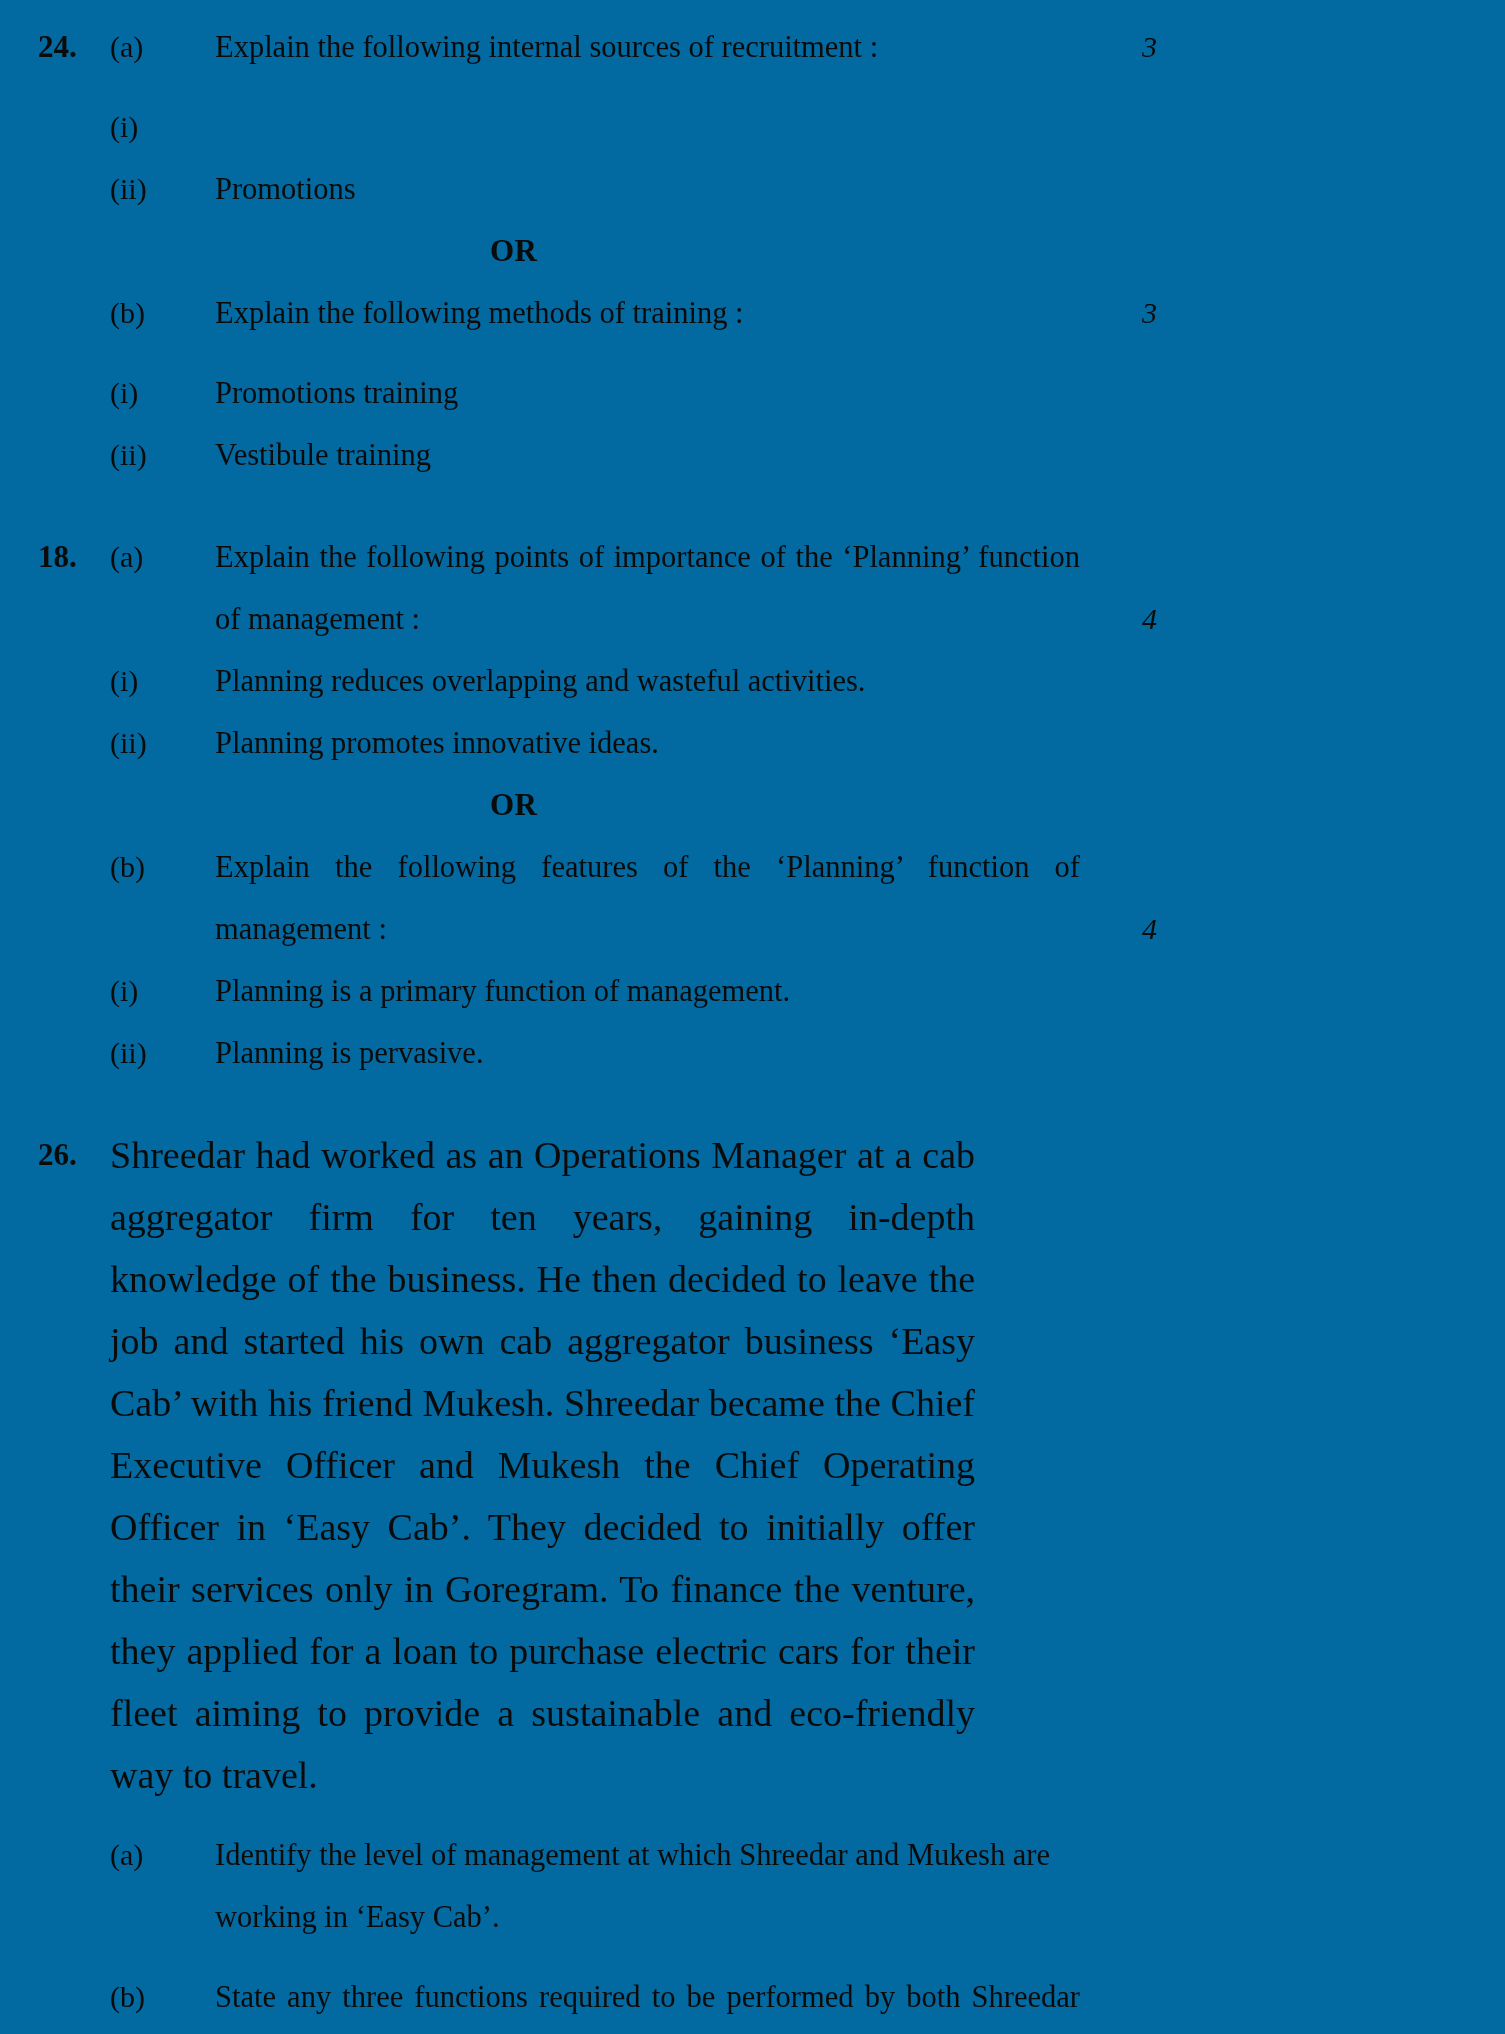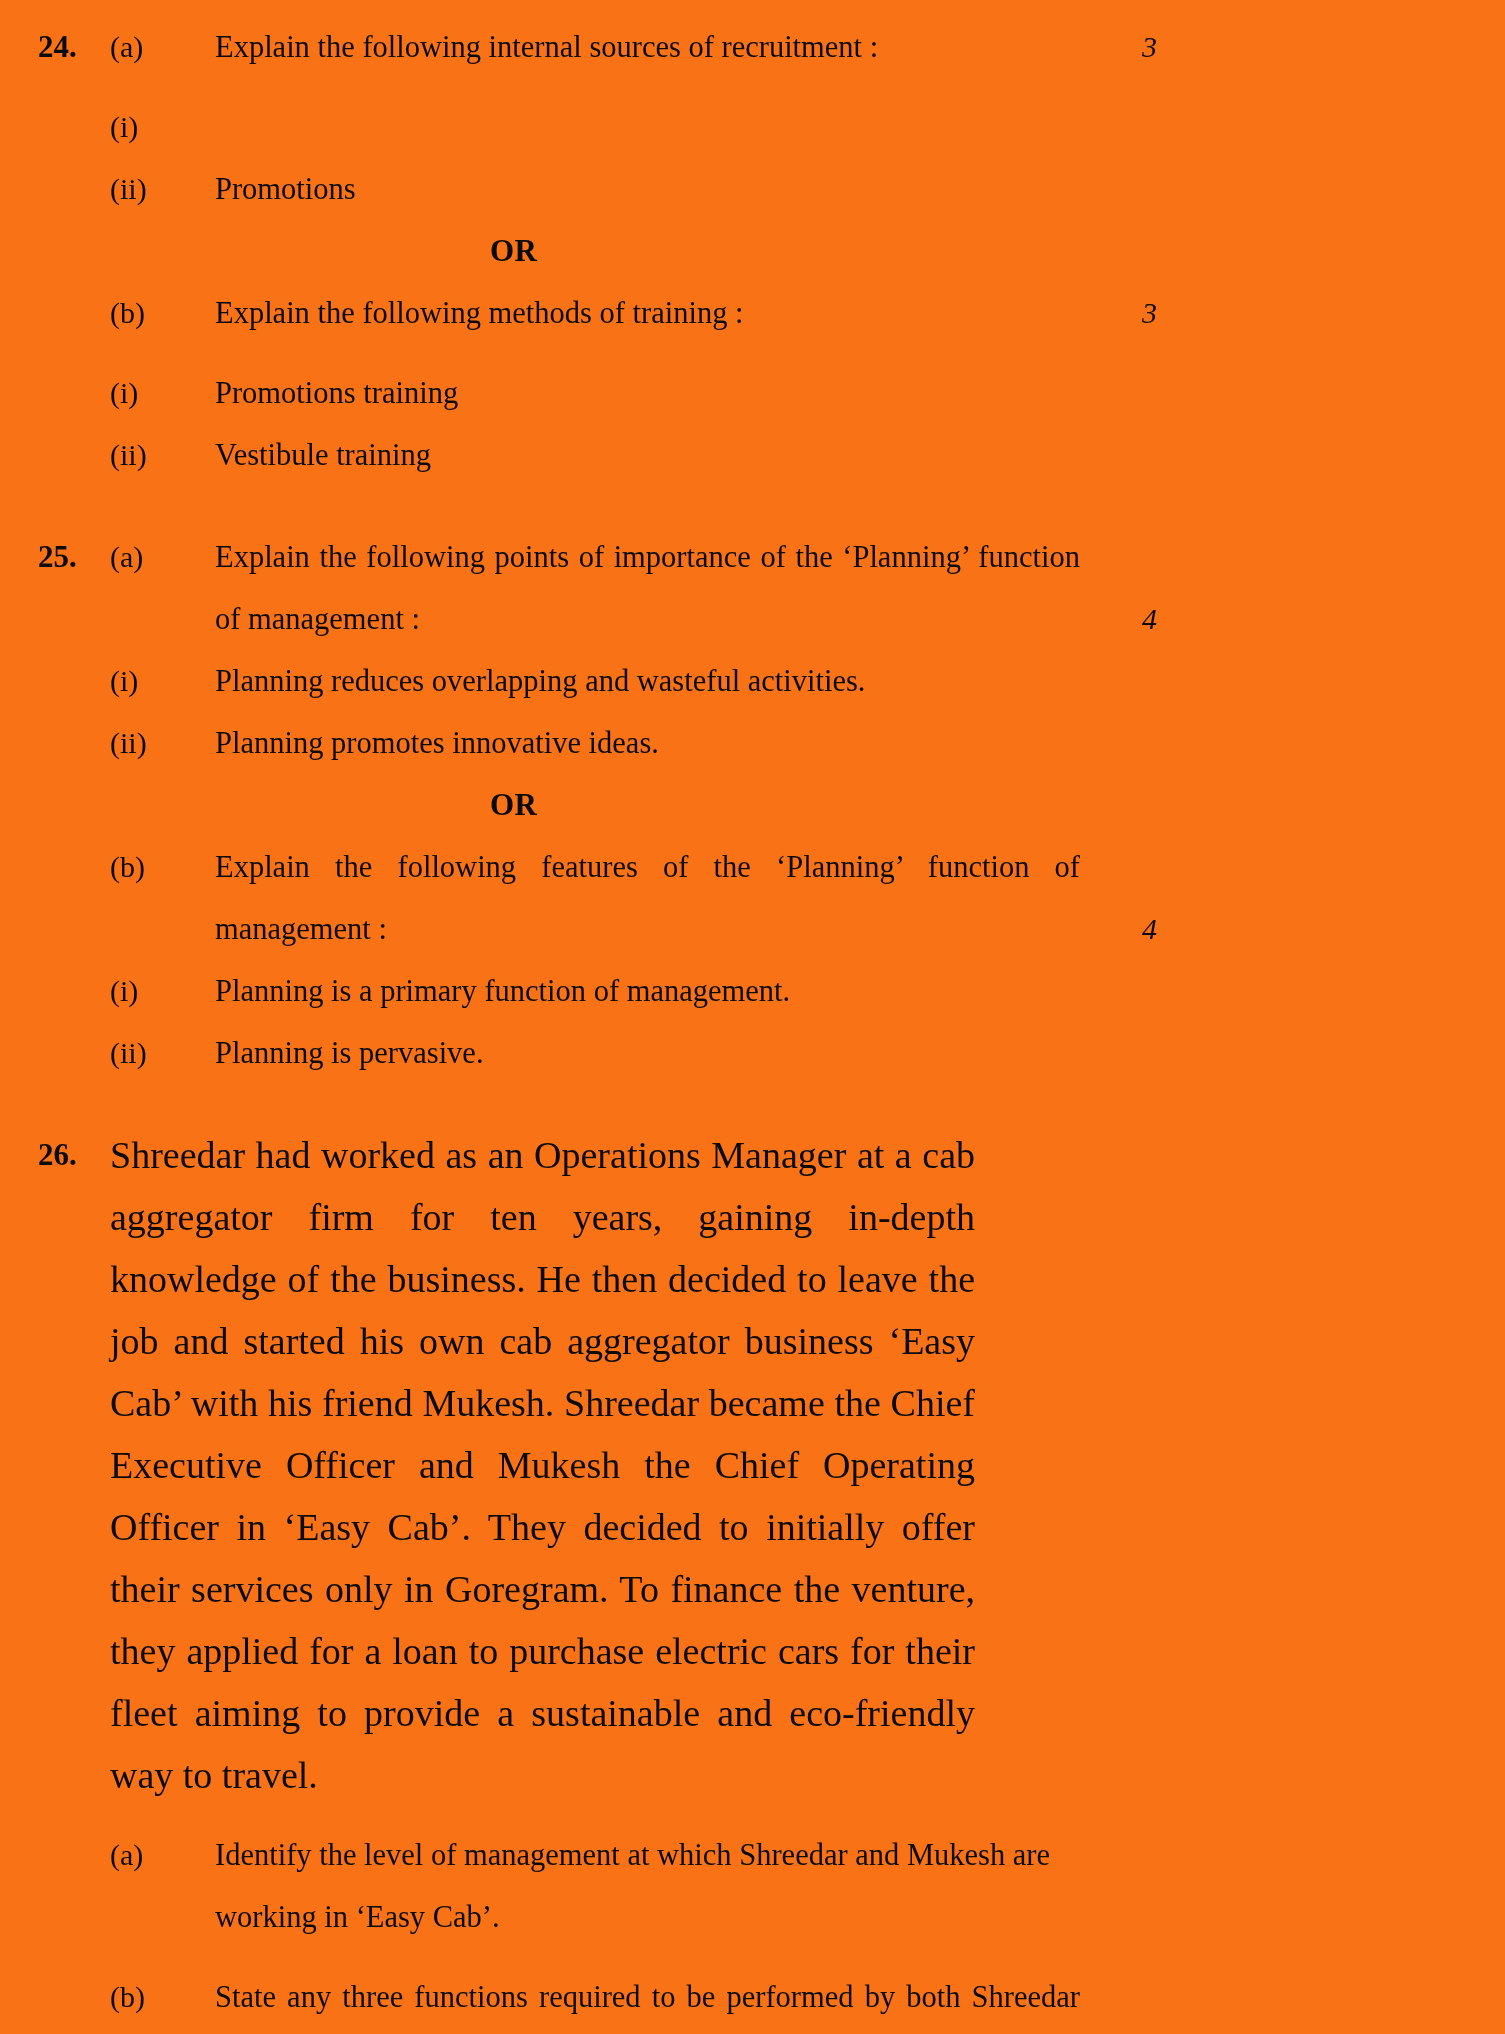--- a/index.html
+++ b/index.html
@@ -13,21 +13,21 @@
     height: 2034px;
     position: relative;
     font-family: "Liberation Serif", "DejaVu Serif", serif;
     color: #0b0b0b;
     -webkit-font-smoothing: antialiased;
   }
 
   .page {
     position: absolute;
     inset: 0;
-    background: #f97316;
+    background: #0369a1;
     padding: 0;
     overflow: hidden;
   }
 
   
   .q-block {
     position: relative;
     width: 100%;
   }
 
@@ -176,21 +176,21 @@
         <div class="text-col">Vestibule training</div>
         <div class="marks-col"></div>
       </div>
     </div>
 
     <div class="spacer-md"></div>
 
     <div class="q-block">
 
       <div class="row">
-        <div class="num-col">25.</div>
+        <div class="num-col">18.</div>
         <div class="part-col">(a)</div>
         <div class="text-col justify">Explain the following points of importance of the ‘Planning’ function of management :</div>
         <div class="marks-col bottom">4</div>
       </div>
 
       <div class="row sub">
         <div class="num-col"></div>
         <div class="roman-col">(i)</div>
         <div class="text-col">Planning reduces overlapping and wasteful activities.</div>
         <div class="marks-col"></div>

